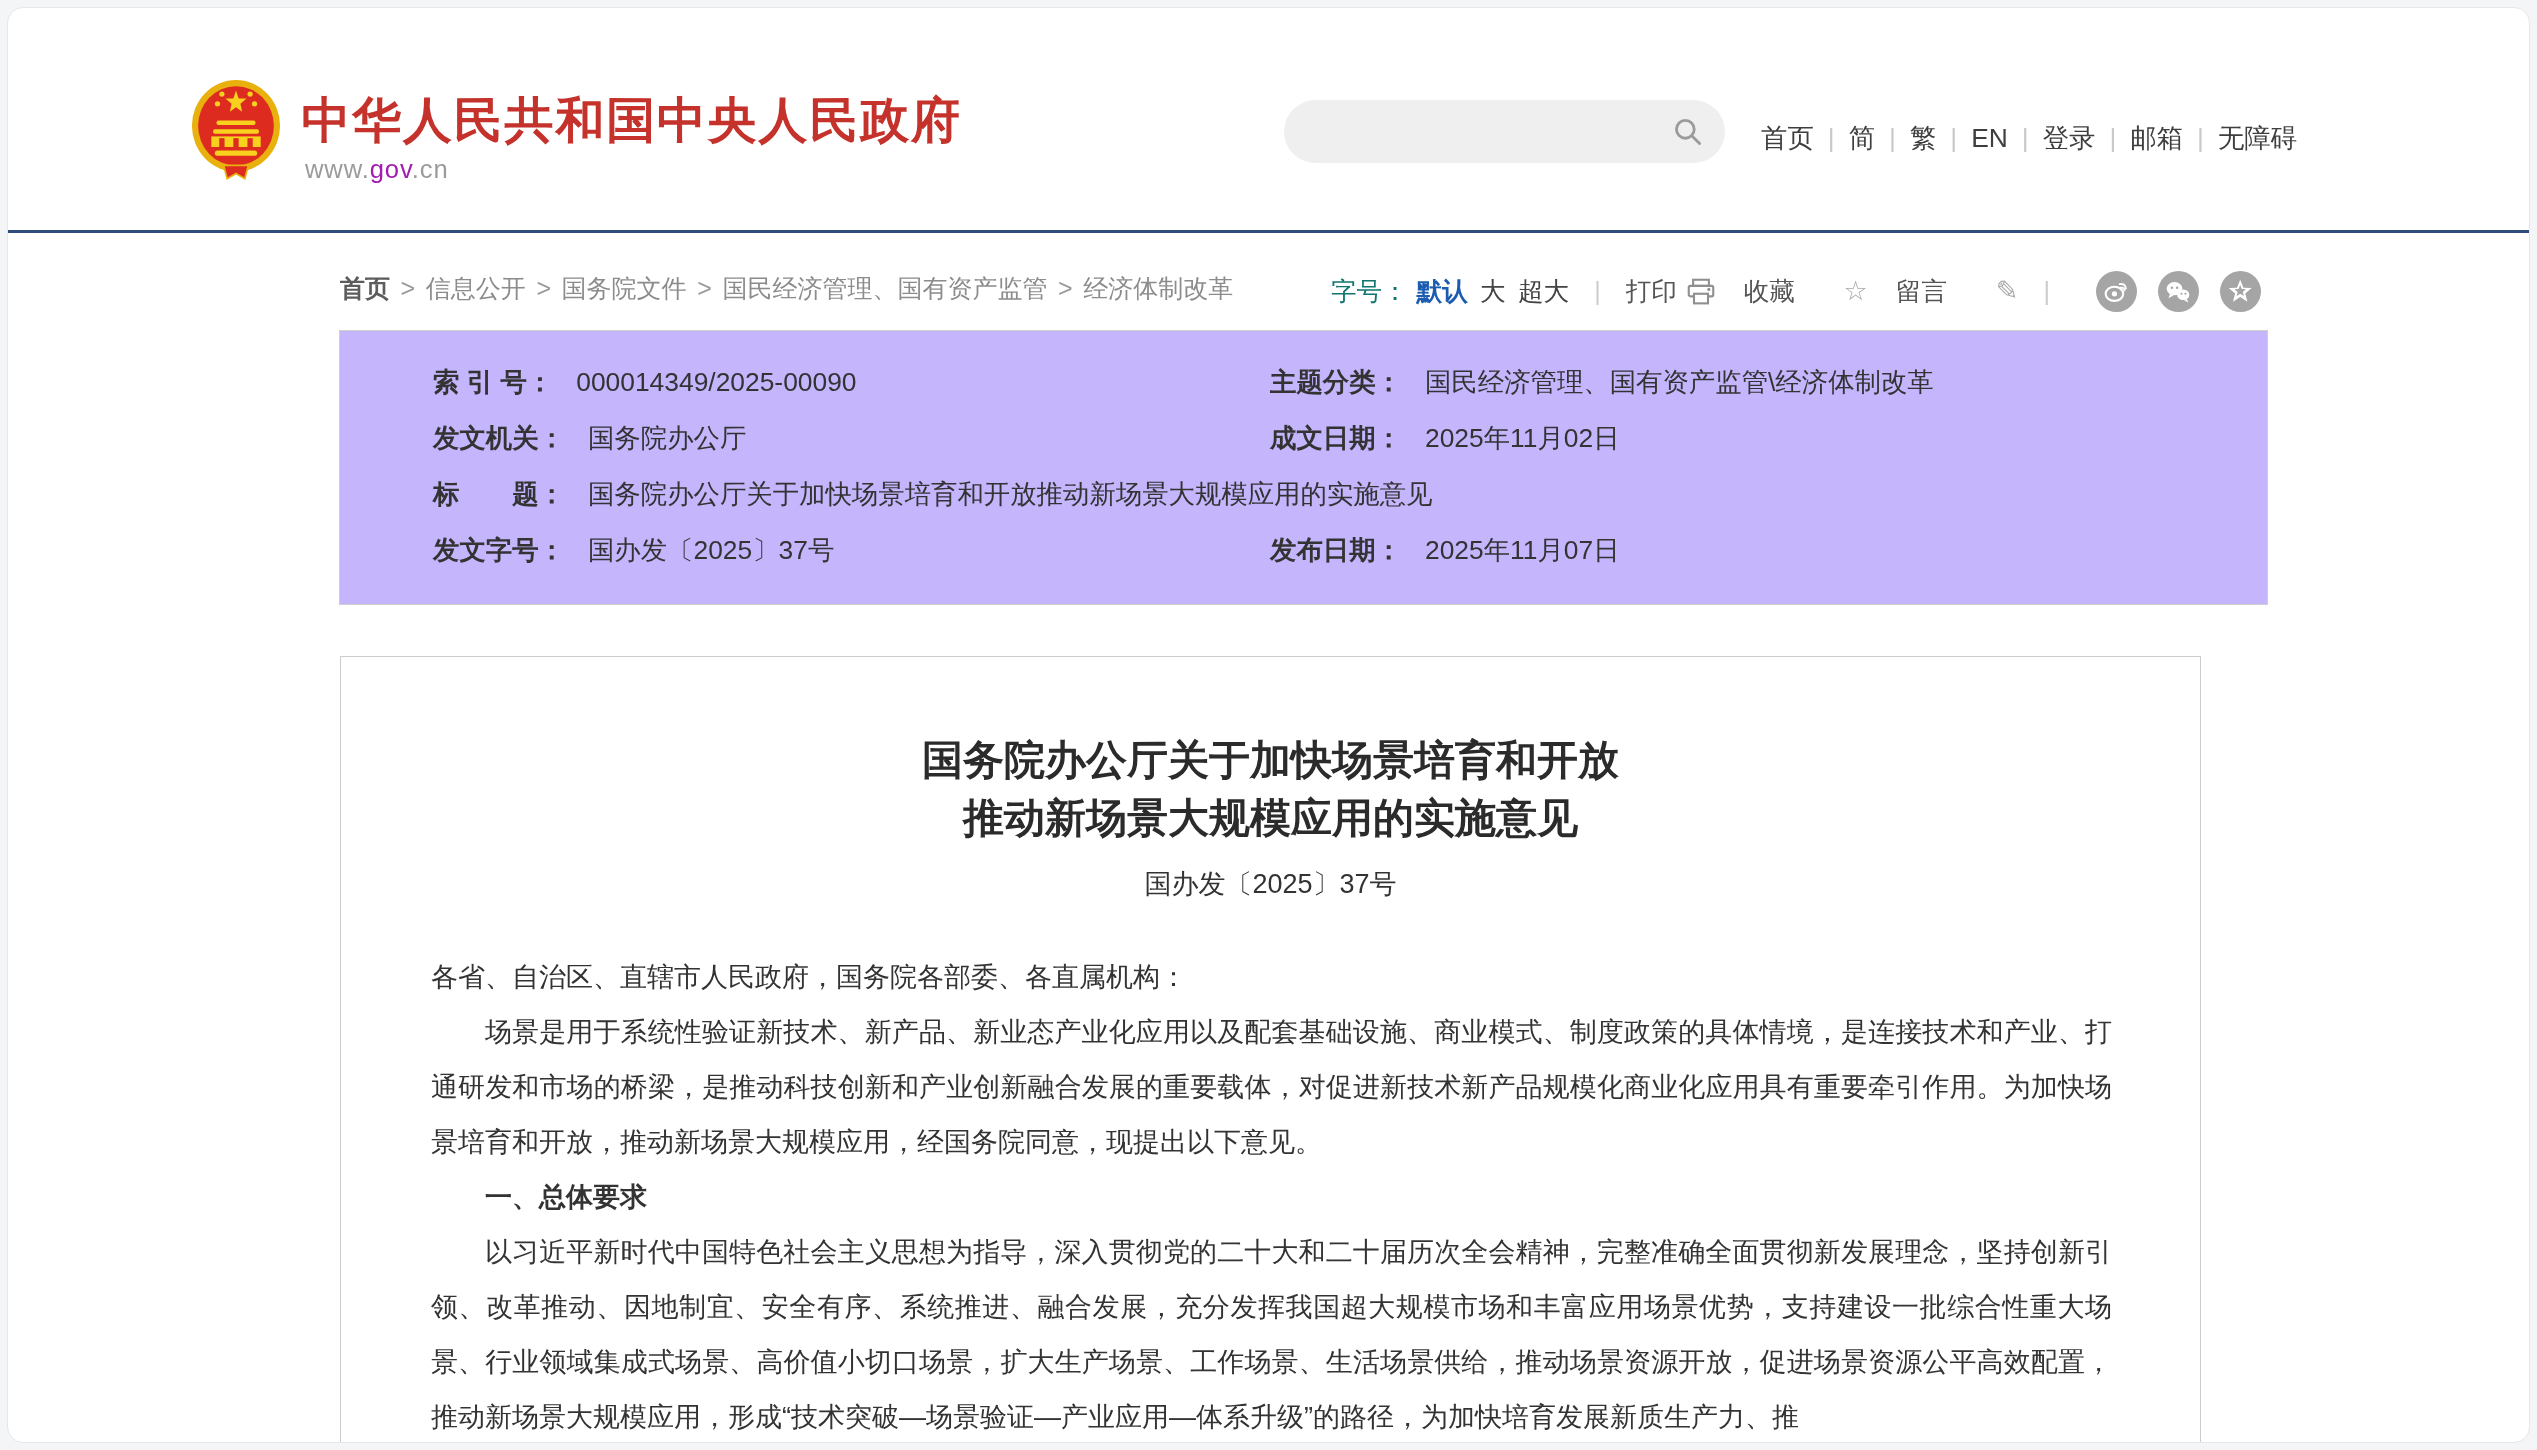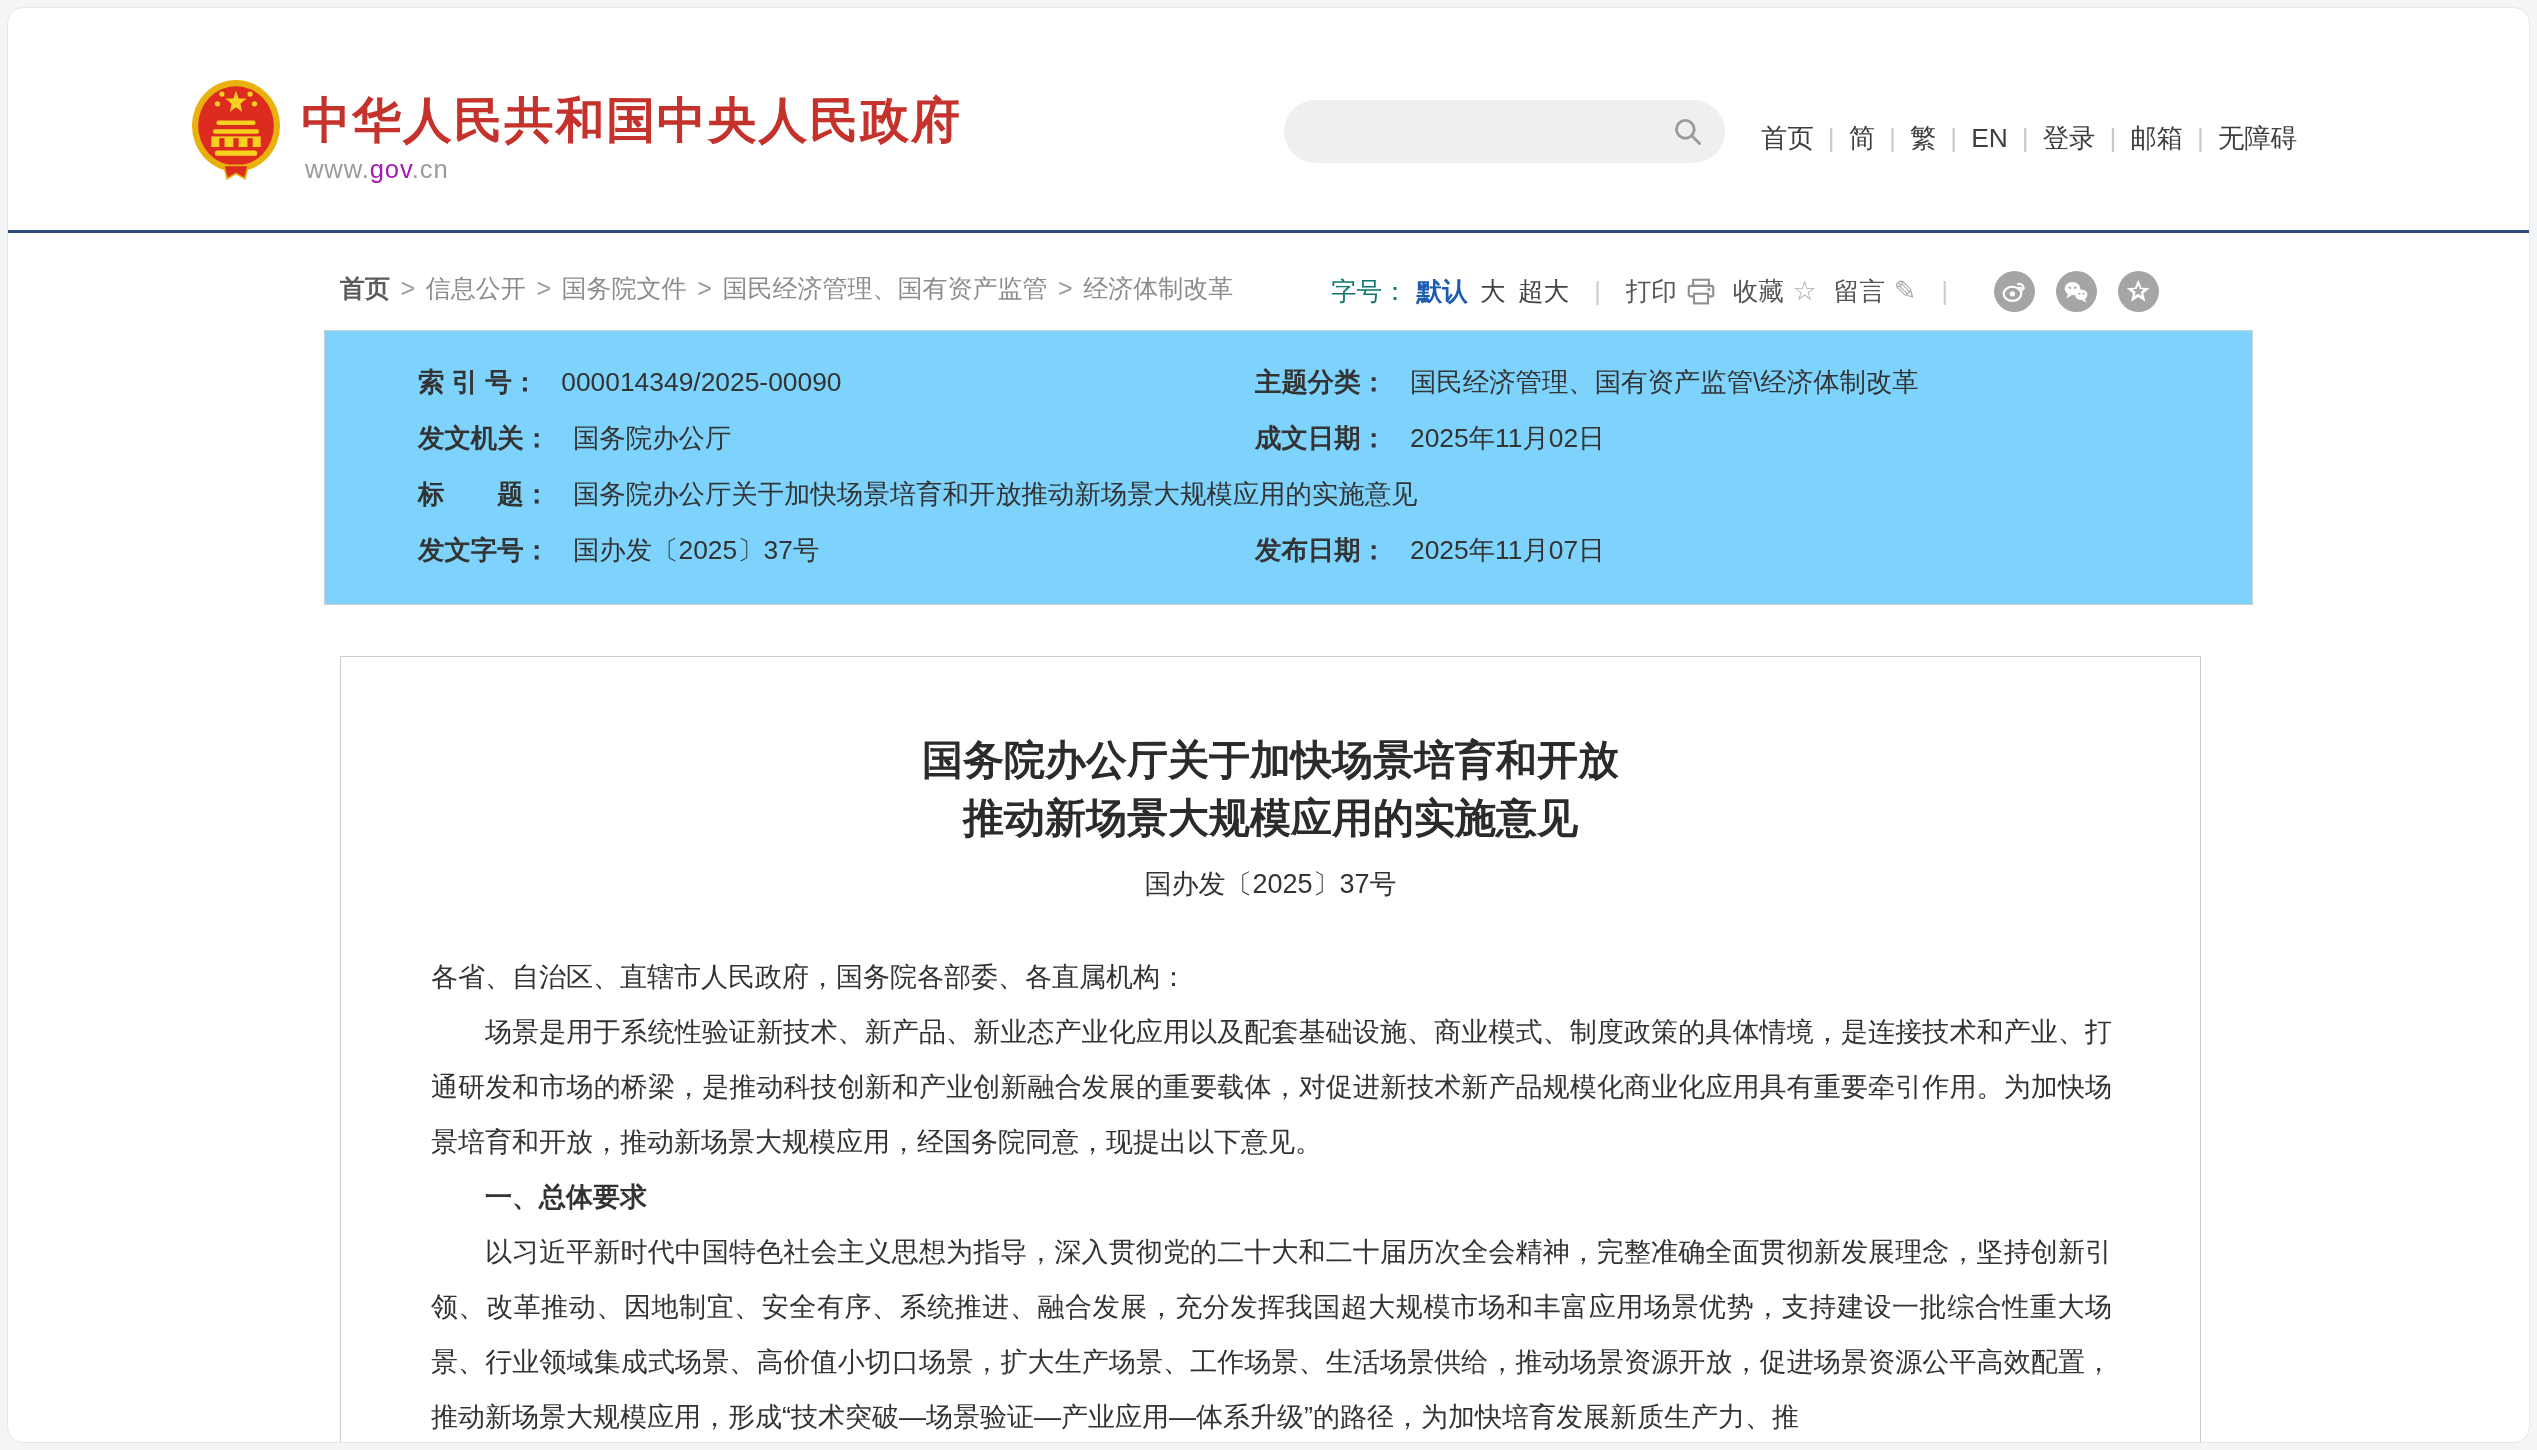--- a/index.html
+++ b/index.html
@@ -41,28 +41,28 @@
   .breadcrumb { position:absolute; left:332px; top:264px; font-size:25px; color:#8c8c8c; display:flex; align-items:center; }
   .breadcrumb .crumb { cursor:pointer; white-space:nowrap; }
   .breadcrumb .crumb.first { font-weight:bold; color:#5c5c5c; }
   .breadcrumb .crumb + .crumb::before { content:">"; color:#9a9a9a; margin:0 10.6px; font-weight:normal; }
   .tools { position:absolute; left:1323px; top:263px; display:flex; align-items:center; font-size:25.6px; color:#555; }
   .tools .fs-label { color:#0f766e; }
   .tools .fs-default { color:#1b5cb1; font-weight:bold; margin-left:8.8px; cursor:pointer; }
   .tools .fs-opt { margin-left:12.3px; cursor:pointer; color:#444; }
   .tools .vsep { color:#cccccc; margin:0 25px; font-size:25px; }
   .tool-item { display:flex; align-items:center; cursor:pointer; }
-  .tool-item + .tool-item { margin-left:17px; }
+  .tool-item + .tool-item { margin-left:28px;gap:40px; }
   .tool-item .glyph { margin-left:8.8px; color:#a9a9a9; font-size:27px; line-height:27px; }
   .share { display:flex; align-items:center; }
   .share .circle { width:41px; height:41px; border-radius:50%; background:#a5a5a5; margin-left:21px; display:flex; align-items:center; justify-content:center; cursor:pointer; }
   
   .meta-box {
-    position:absolute; left:316px; top:322px; width:1929px;
-    border:0.9px solid #cfcfcf; background:#7dd3fc; padding:23px 0 26.4px 0;
+    position:absolute; left:331px; top:322px; width:1929px;
+    border:0.9px solid #cfcfcf; background:#c4b5fd; padding:23px 0 26.4px 0;
   }
   .meta-row { display:flex; line-height:56px; font-size:26.4px; }
   .meta-cell-l { width:930px; padding-left:93px; display:flex; }
   .meta-cell-r { flex:1; display:flex; }
   .meta-cell-full { padding-left:93px; display:flex; }
   .meta-label { font-weight:bold; color:#333; white-space:pre; }
   .meta-value { margin-left:23px; color:#333; }
   
   .doc-box {
     position:absolute; left:332px; top:648px; width:1861px; height:811px;

